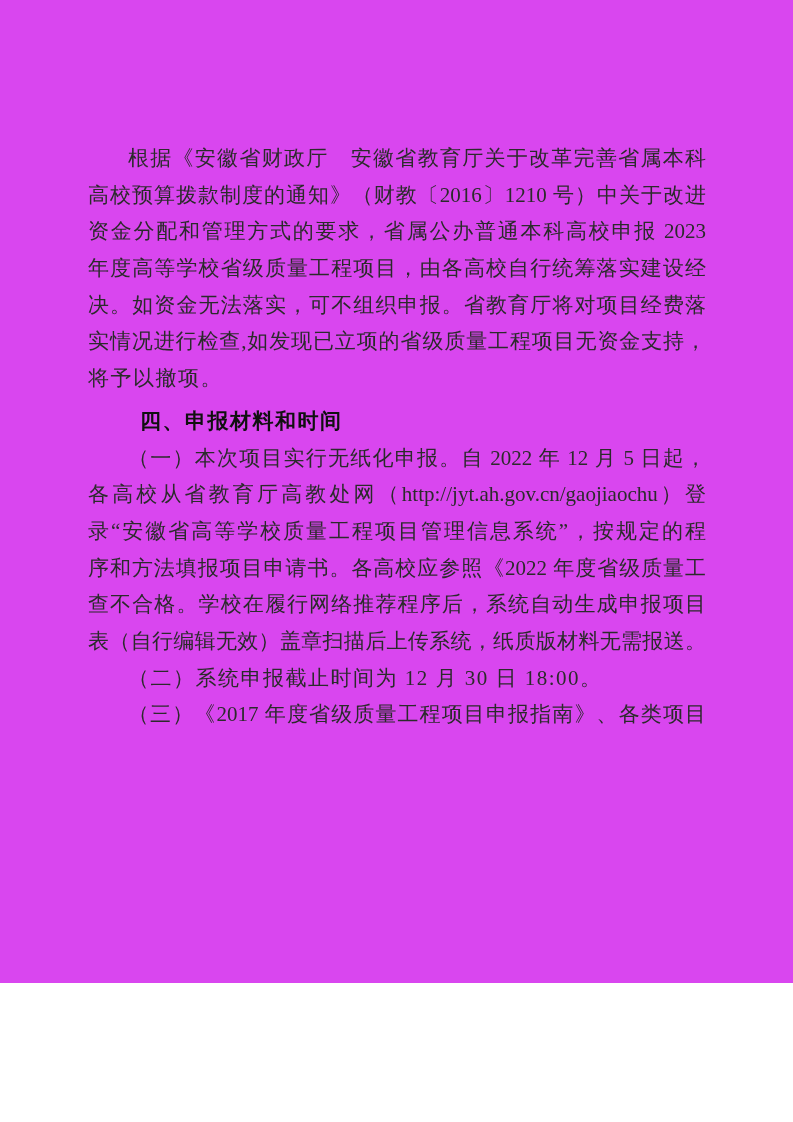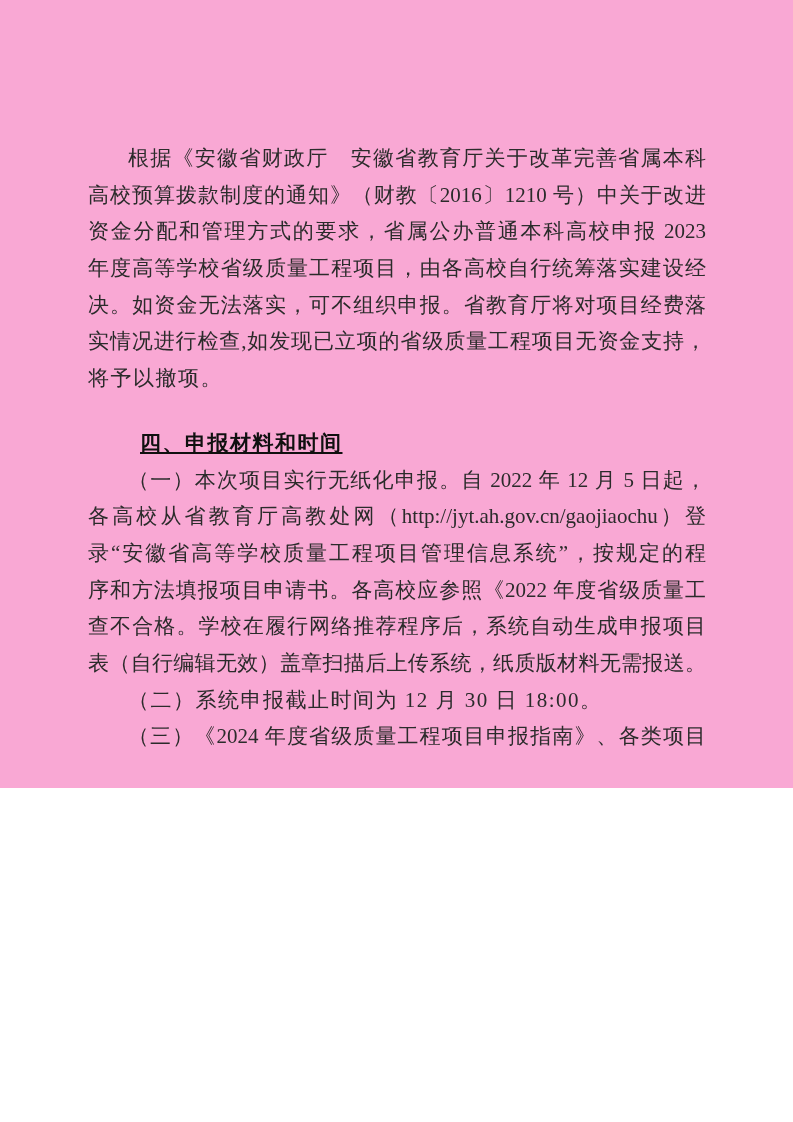--- a/index.html
+++ b/index.html
@@ -3,22 +3,22 @@
 <meta charset="utf-8">
 <style>
   html, body {
     margin: 0;
     padding: 0;
     background: #ffffff;
   }
   .page {
     position: relative;
     width: 793px;
-    height: 788px;
-    background: #f9a8d4;
+    height: 983px;
+    background: #d946ef;
     font-family: "Liberation Serif", serif;
     overflow: hidden;
   }
   .content {
     position: absolute;
     left: 88px;
     top: 140px;
     width: 618px;
     font-size: 21px;
     color: #2b2b2b;
@@ -37,22 +37,21 @@
   }
   .line.indent {
     text-indent: 40px;
   }
   .line.heading {
     font-family: "Liberation Sans", sans-serif;
     font-weight: 700;
     color: #101010;
     letter-spacing: 1.5px;
     text-indent: 52px;
-    margin-top: 28px;
-    text-decoration: underline;
+    margin-top: 6px;
   }
   .page-number {
     position: absolute;
     left: 119px;
     top: 995px;
     font-size: 20px;
     line-height: 28px;
     letter-spacing: 3px;
     color: #333333;
     font-family: "Liberation Serif", serif;
@@ -71,16 +70,16 @@
       <div class="line justify">实情况进行检查,如发现已立项的省级质量工程项目无资金支持，</div>
       <div class="line">将予以撤项。</div>
       <div class="line heading">四、申报材料和时间</div>
       <div class="line indent justify">（一）本次项目实行无纸化申报。自 2022 年 12 月 5 日起，</div>
       <div class="line justify">各高校从省教育厅高教处网（http://jyt.ah.gov.cn/gaojiaochu）登</div>
       <div class="line justify">录“安徽省高等学校质量工程项目管理信息系统”，按规定的程</div>
       <div class="line justify">序和方法填报项目申请书。各高校应参照《2022 年度省级质量工</div>
       <div class="line justify">查不合格。学校在履行网络推荐程序后，系统自动生成申报项目</div>
       <div class="line justify">表（自行编辑无效）盖章扫描后上传系统，纸质版材料无需报送。</div>
       <div class="line indent">（二）系统申报截止时间为 12 月 30 日 18:00。</div>
-      <div class="line indent justify">（三）《2024 年度省级质量工程项目申报指南》、各类项目</div>
+      <div class="line indent justify">（三）《2017 年度省级质量工程项目申报指南》、各类项目</div>
     </div>
   <div class="page-number">— 4 —</div>
 </div>
 
 </body></html>

